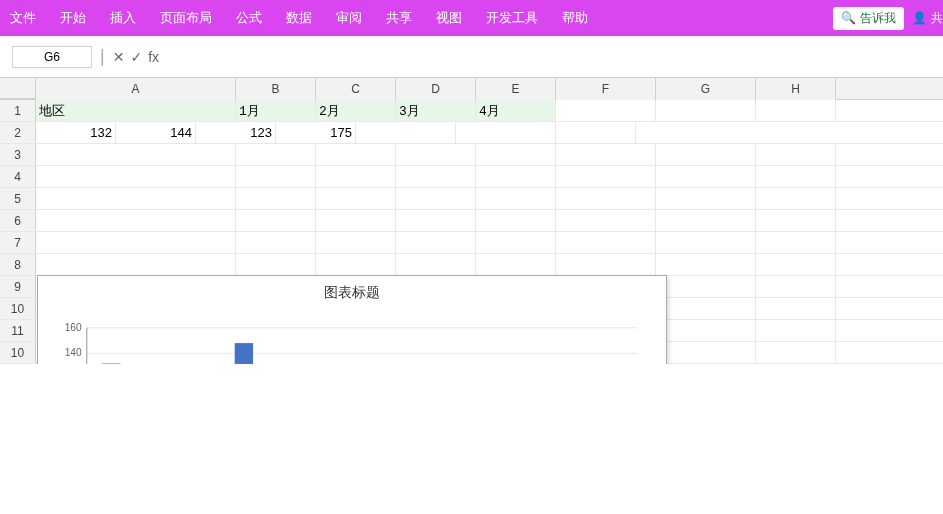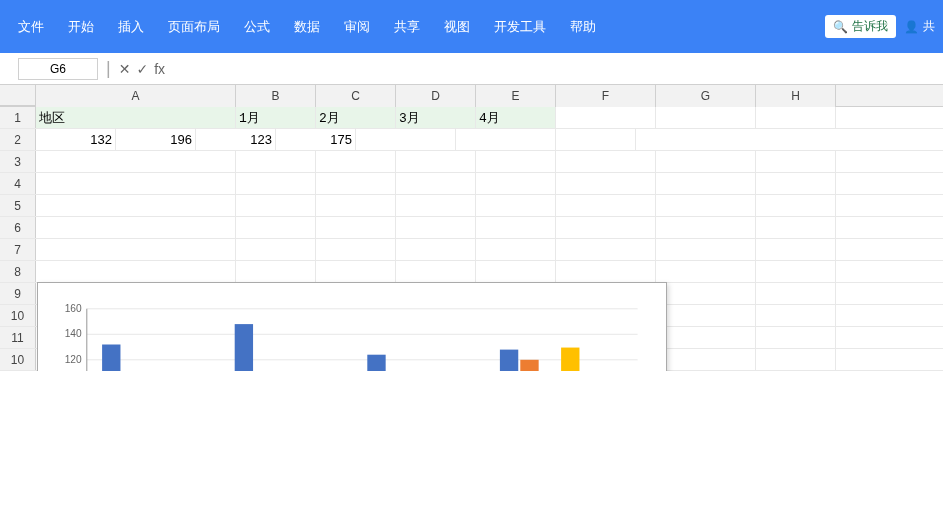--- a/index.html
+++ b/index.html
@@ -1,26 +1,26 @@
 <!DOCTYPE html>
 <html><head>
   <meta charset="utf-8">
   <style>
     * { margin: 0; padding: 0; box-sizing: border-box; }
     body { font-family: 'Microsoft YaHei', SimSun, Arial, sans-serif; font-size: 13px; background: #fff; width: 943px; height: 514px; overflow: hidden; }
 
     
-    .ribbon { background: #3b82f6; height: 53px; display: flex; align-items: center; padding: 0 8px; gap: 4px; }
+    .ribbon { background: #d946ef; height: 36px; display: flex; align-items: center; padding: 0 0; gap: 4px; }
     .ribbon-item { color: #fff; padding: 4px 10px; font-size: 13px; cursor: pointer; white-space: nowrap; }
     .ribbon-search { color: #217346; background: #fff; border: none; border-radius: 3px; padding: 3px 8px; font-size: 12px; display: flex; align-items: center; gap: 4px; margin-left: 4px; cursor: pointer; }
     .ribbon-search span { color: #217346; font-size: 12px; }
     .ribbon-user { color: #fff; font-size: 12px; display: flex; align-items: center; gap: 4px; margin-left: 4px; cursor: pointer; }
 
     
-    .formula-bar { height: 32px; border-bottom: 1px solid #d0d0d0; display: flex; align-items: center; background: #fff; padding: 0 18px; gap: 4px; }
+    .formula-bar { height: 42px; border-bottom: 1px solid #d0d0d0; display: flex; align-items: center; background: #fff; padding: 0 12px; gap: 4px; }
     .name-box { width: 80px; border: 1px solid #d0d0d0; height: 22px; text-align: center; font-size: 12px; display: flex; align-items: center; justify-content: center; }
     .formula-divider { color: #aaa; font-size: 18px; margin: 0 4px; }
     .formula-icons { display: flex; align-items: center; gap: 6px; color: #666; font-size: 14px; }
     .formula-icons span { cursor: pointer; }
     .formula-input { flex: 1; height: 22px; border: none; outline: none; font-size: 13px; padding: 0 4px; }
 
     
     .spreadsheet { display: flex; flex-direction: column; flex: 1; }
     .col-headers { display: flex; border-bottom: 1px solid #d0d0d0; background: #f2f2f2; height: 22px; }
     .corner-cell { width: 36px; min-width: 36px; border-right: 1px solid #d0d0d0; border-bottom: 1px solid #d0d0d0; background: #f2f2f2; }
@@ -122,21 +122,21 @@
       <div class="cell col-d header-cell">3月</div>
       <div class="cell col-e header-cell">4月</div>
       <div class="cell col-f"></div>
       <div class="cell col-g"></div>
       <div class="cell col-h"></div>
     </div>
 
     <div class="spreadsheet-row">
       <div class="row-num">2</div>
       <div class="cell col-b right">132</div>
-      <div class="cell col-c right">196</div>
+      <div class="cell col-c right">144</div>
       <div class="cell col-d right">123</div>
       <div class="cell col-e right">175</div>
       <div class="cell col-f"></div>
       <div class="cell col-g"></div>
       <div class="cell col-h"></div>
     </div>
 
     <div class="spreadsheet-row">
       <div class="row-num">3</div>
       <div class="cell col-a"></div>
@@ -243,20 +243,21 @@
       <div class="cell col-c"></div>
       <div class="cell col-d"></div>
       <div class="cell col-e"></div>
       <div class="cell col-f"></div>
       <div class="cell col-g"></div>
       <div class="cell col-h"></div>
     </div>
   </div>
 
   <div class="chart-container">
+    <div class="chart-title">图表标题</div>
     <div class="chart-area">
       <svg class="chart-svg" viewBox="0 0 600 240">
 
         <line x1="40" y1="210" x2="580" y2="210" stroke="#d0d0d0" stroke-width="0.5"></line>
         <line x1="40" y1="185" x2="580" y2="185" stroke="#d0d0d0" stroke-width="0.5"></line>
         <line x1="40" y1="160" x2="580" y2="160" stroke="#d0d0d0" stroke-width="0.5"></line>
         <line x1="40" y1="135" x2="580" y2="135" stroke="#d0d0d0" stroke-width="0.5"></line>
         <line x1="40" y1="110" x2="580" y2="110" stroke="#d0d0d0" stroke-width="0.5"></line>
         <line x1="40" y1="85" x2="580" y2="85" stroke="#d0d0d0" stroke-width="0.5"></line>
         <line x1="40" y1="60" x2="580" y2="60" stroke="#d0d0d0" stroke-width="0.5"></line>

